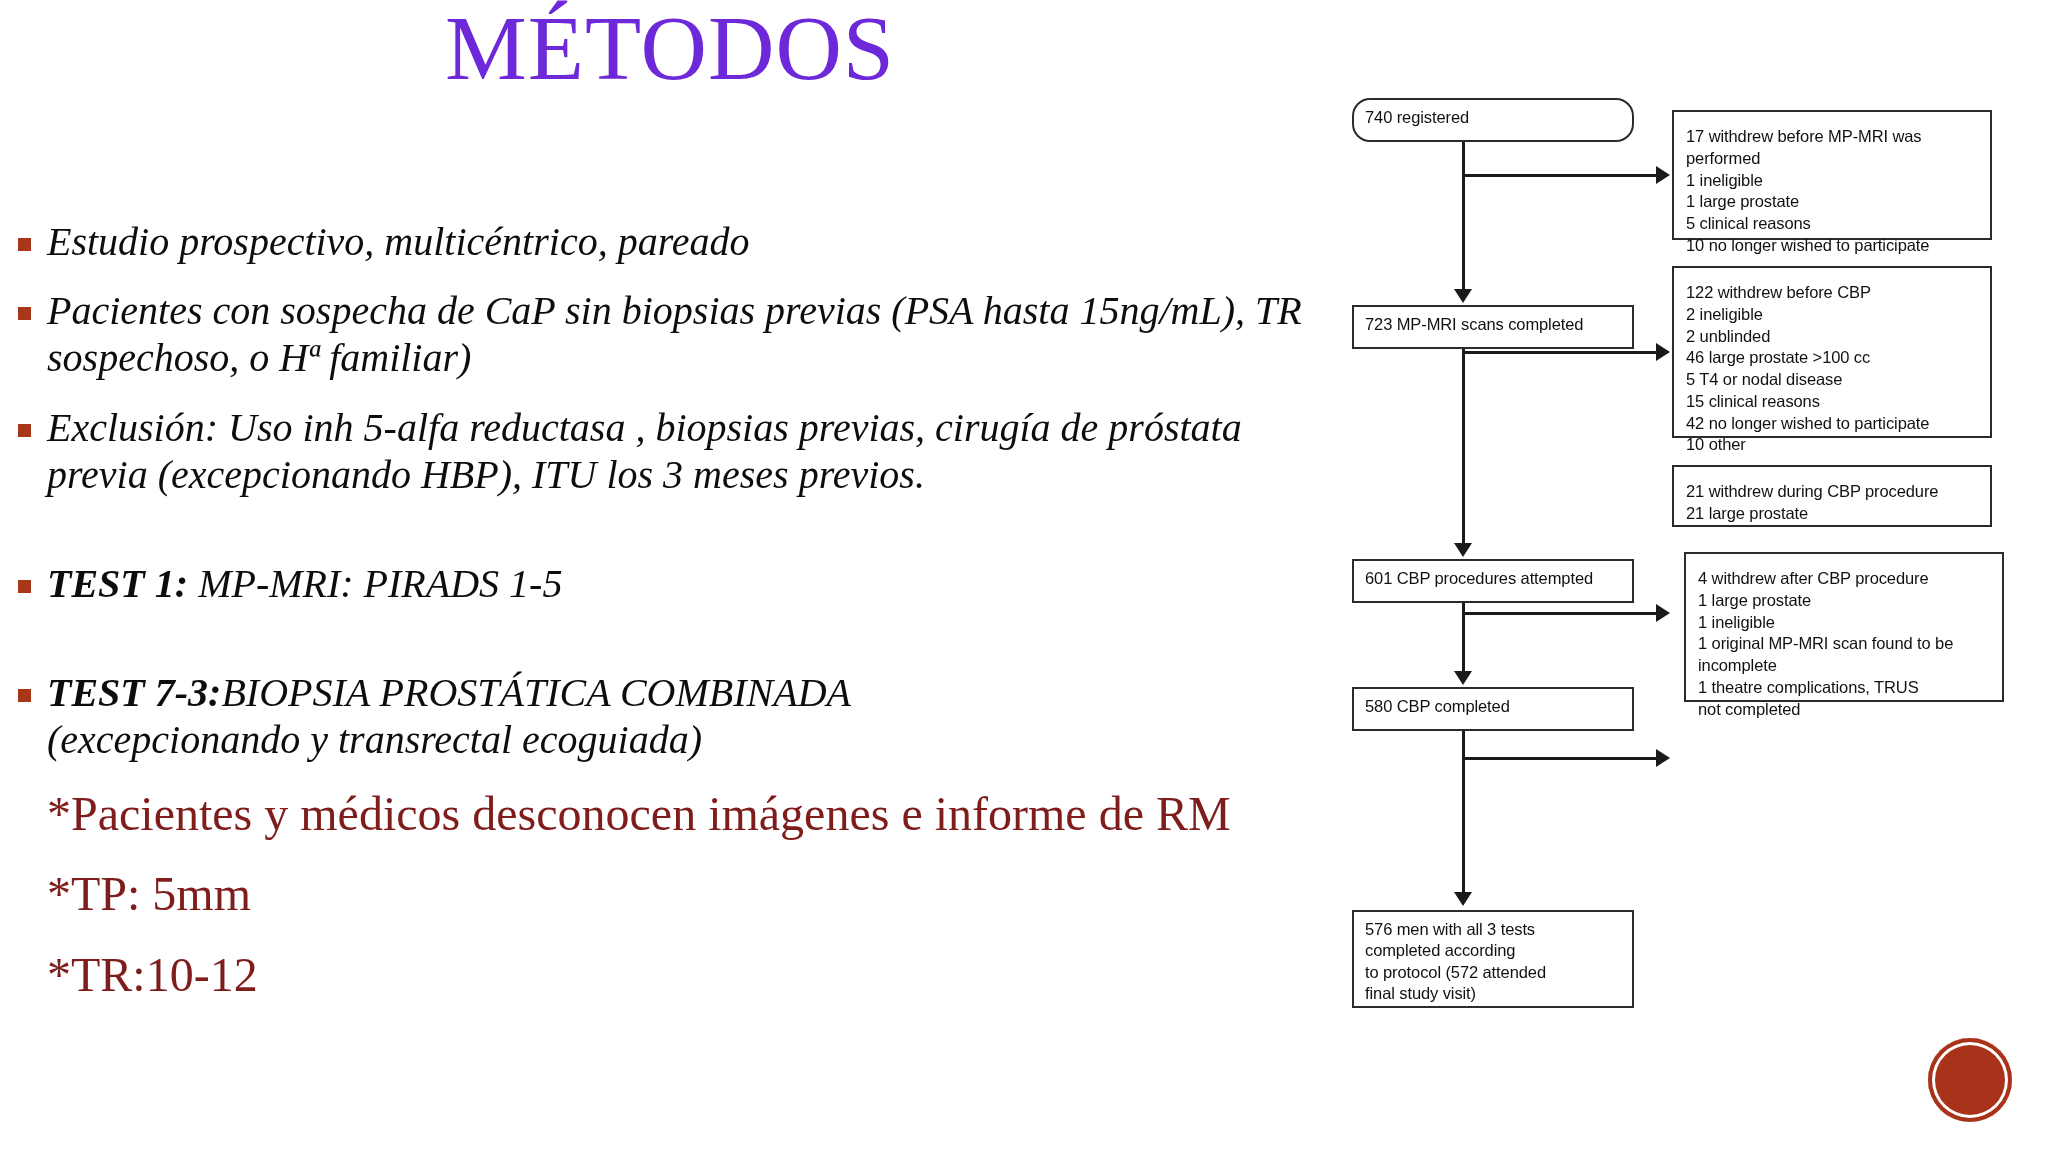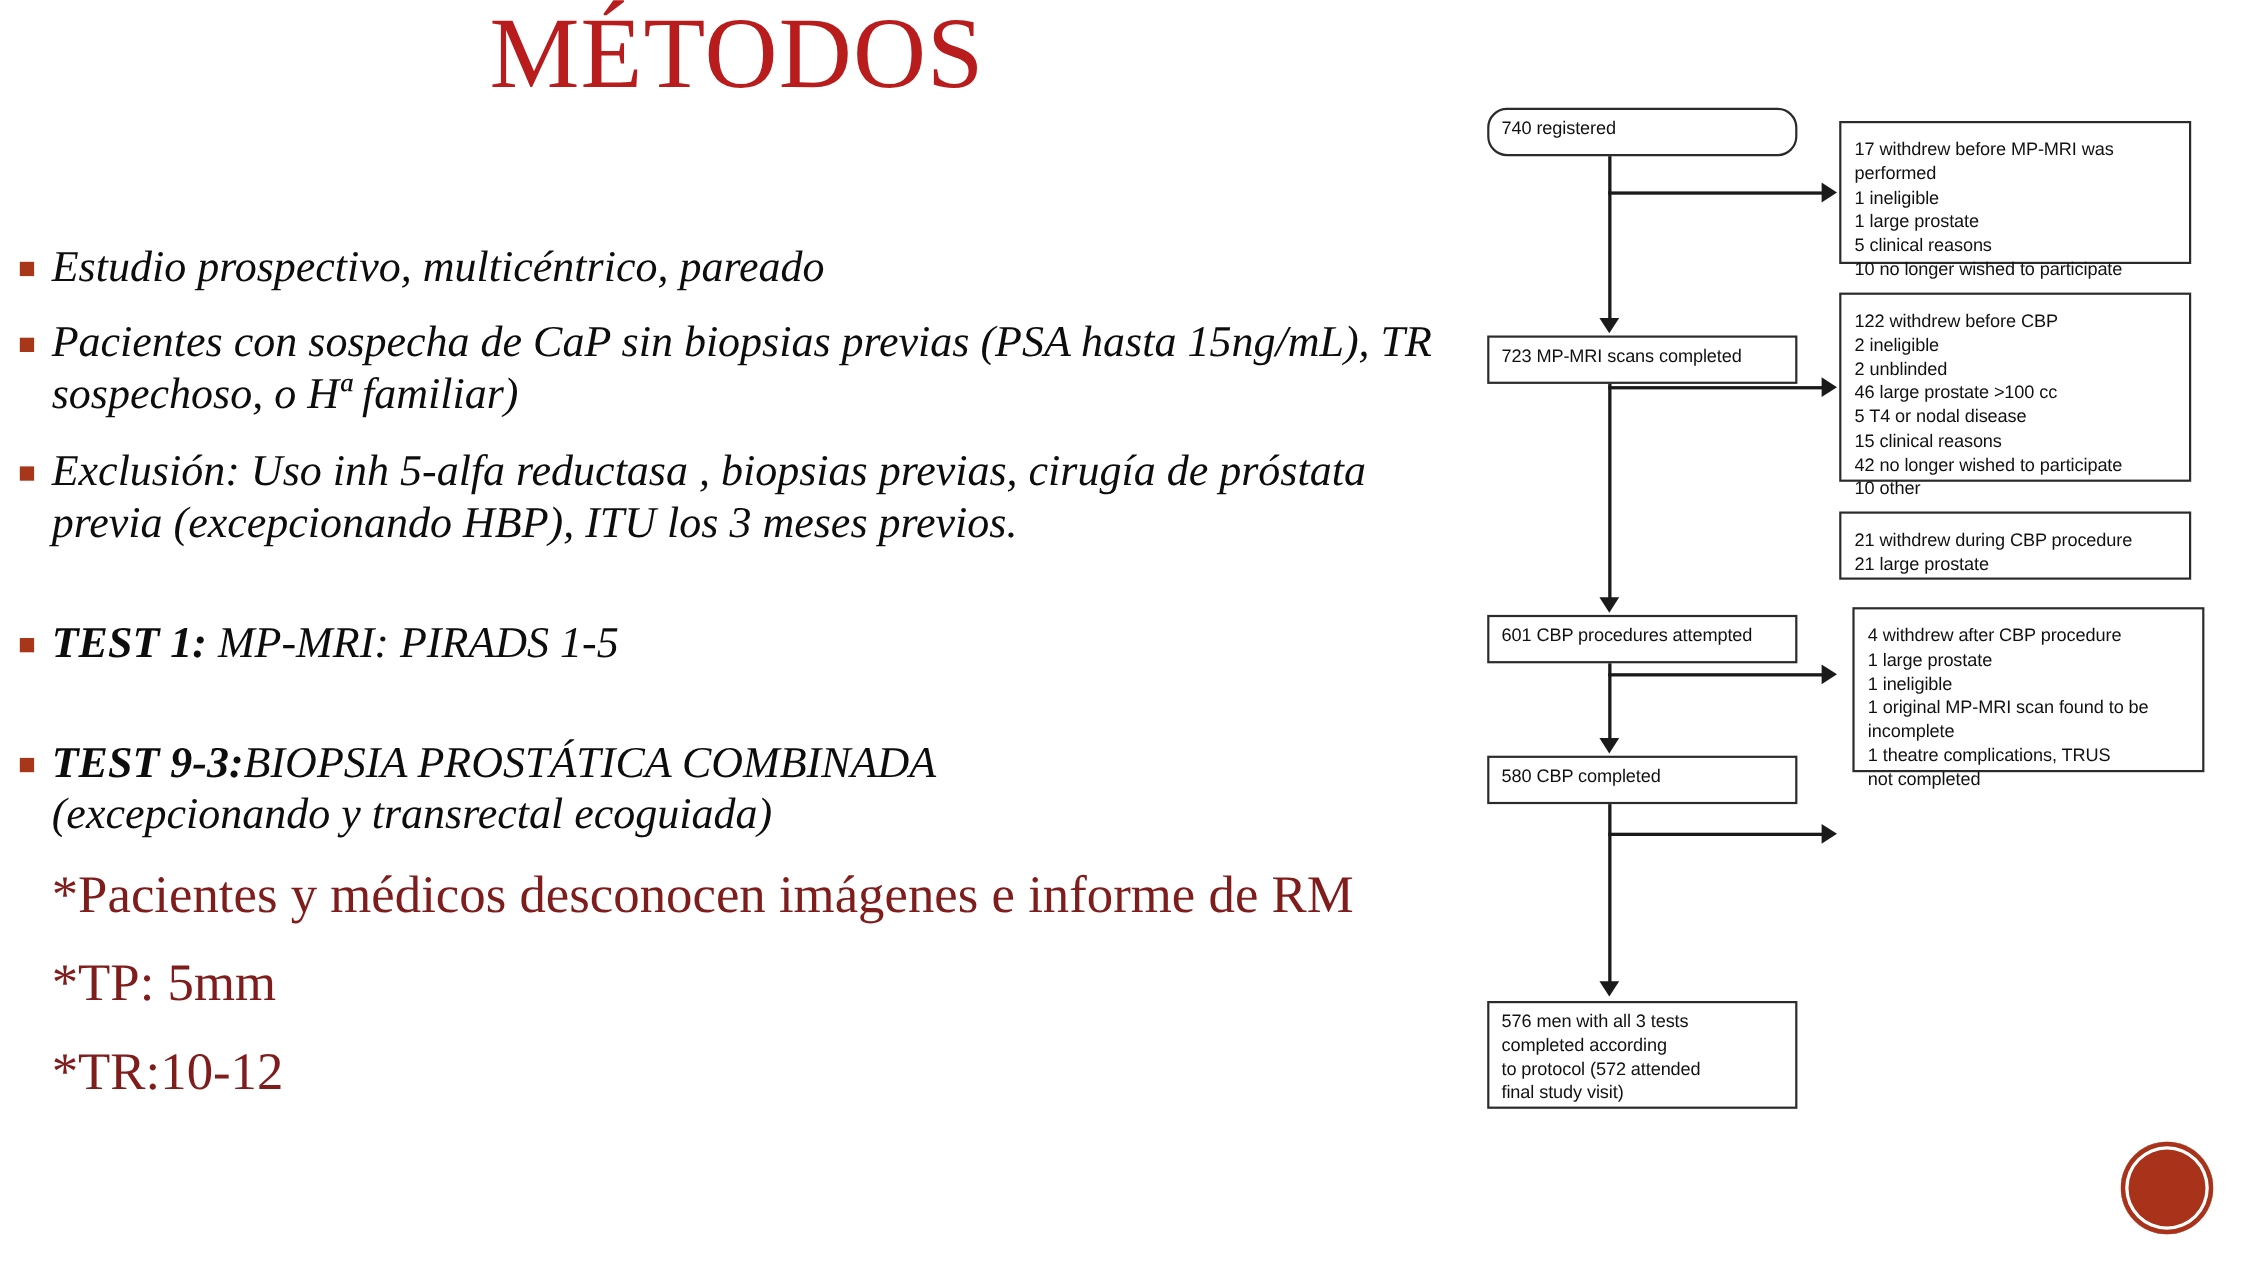--- a/index.html
+++ b/index.html
@@ -20,21 +20,21 @@
   #title {
     position: absolute;
     left: 0;
     top: 2px;
     width: 1340px;
     text-align: center;
     font-family: "Liberation Serif", serif;
     font-size: 92px;
     line-height: 1.0;
     letter-spacing: 1px;
-    color: #b91c1c;
+    color: #6d28d9;
     font-weight: 400;
     text-transform: uppercase;
     text-shadow: 0.6px 0 0 rgba(255,255,255,0.35), -0.5px 0.4px 0 rgba(255,255,255,0.25);
   }
 
   
   #body {
     position: absolute;
     left: 18px;
     top: 218px;
@@ -160,21 +160,21 @@
 
     <div class="blk">
       <span class="bullet"></span>
       <span class="btext"><span class="b">TEST 1:</span><span> MP-MRI: PIRADS 1-5</span></span>
     </div>
 
     <div class="gap"></div>
 
     <div class="blk">
       <span class="bullet"></span>
-      <span class="btext"><span class="b">TEST 9-3:</span><span>BIOPSIA PROSTÁTICA COMBINADA</span><br><span>(excepcionando y transrectal ecoguiada)</span></span>
+      <span class="btext"><span class="b">TEST 7-3:</span><span>BIOPSIA PROSTÁTICA COMBINADA</span><br><span>(excepcionando y transrectal ecoguiada)</span></span>
     </div>
 
     <div class="nob">*Pacientes y médicos desconocen imágenes e informe de RM</div>
     <div class="nob">*TP: 5mm</div>
     <div class="nob">*TR:10-12</div>
 
   </div>
 
   <div id="flow">
 

